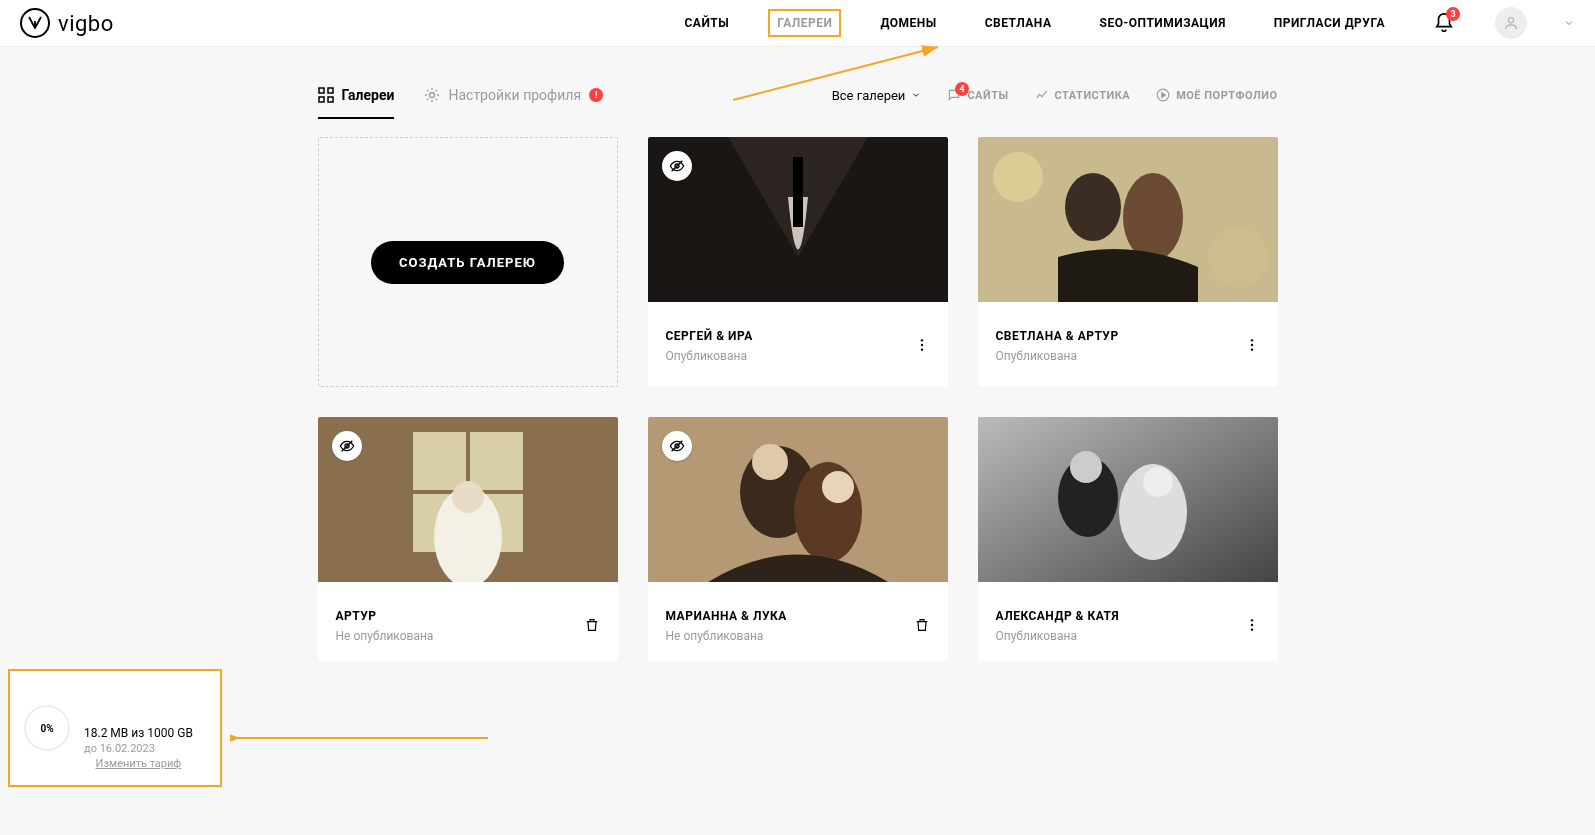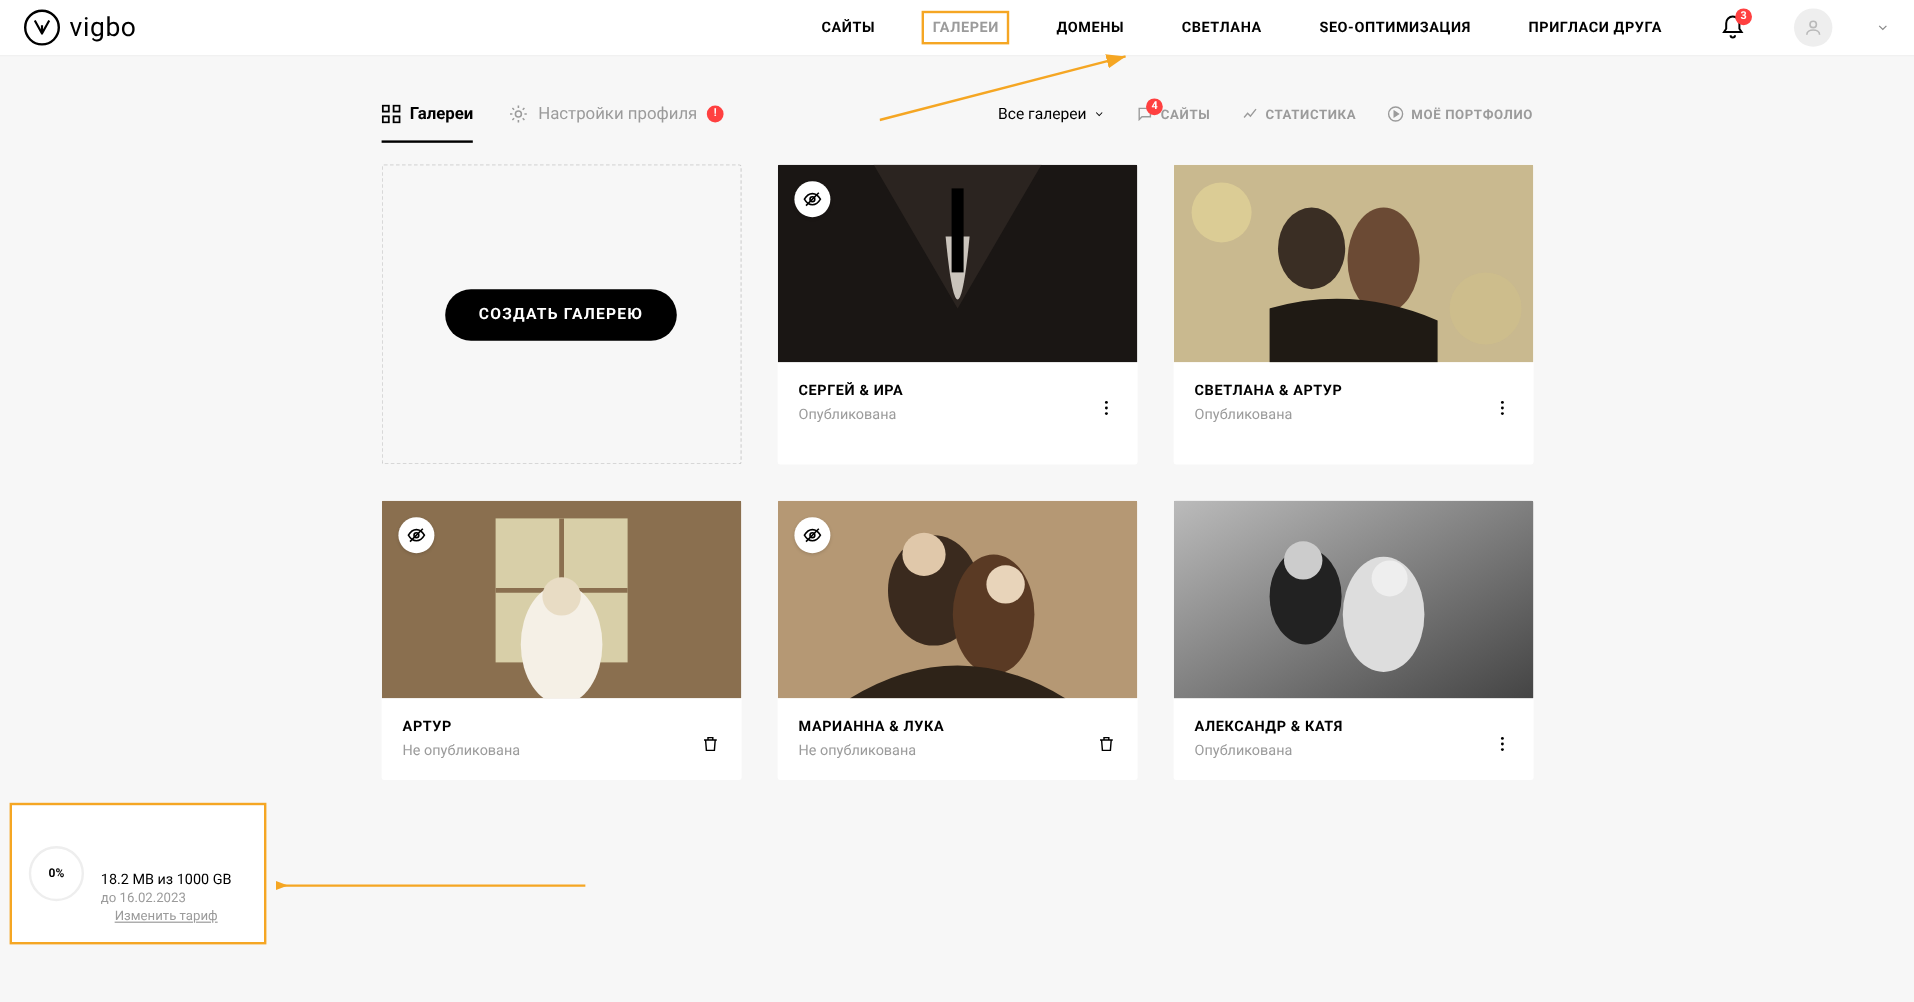--- a/index.html
+++ b/index.html
@@ -38,21 +38,21 @@
 .pill { display: flex; align-items: center; gap: 6px; font-size: 11px; font-weight: 700; letter-spacing: 0.5px; color: #9b9b9b; cursor: pointer; position: relative; }
 .pill-badge { position: absolute; top: -6px; left: 8px; background: #ff4040; color: #fff; font-size: 9px; font-weight: 700; min-width: 14px; height: 14px; border-radius: 7px; display: flex; align-items: center; justify-content: center; }
 
 
 .grid { max-width: 960px; margin: 0 auto; display: grid; grid-template-columns: repeat(3, 1fr); gap: 30px; padding-top: 12px; }
 .card { background: #fff; border-radius: 2px; overflow: hidden; display: flex; flex-direction: column; }
 .card.dashed { border: 1px dashed #ccc; background: transparent; min-height: 250px; display: flex; align-items: center; justify-content: center; }
 .create-btn { background: #000; color: #fff; border: none; padding: 14px 28px; border-radius: 999px; font-size: 13px; font-weight: 700; letter-spacing: 1px; cursor: pointer; }
 .thumb { width: 100%; height: 165px; position: relative; overflow: hidden; }
 .eye-off { position: absolute; top: 14px; left: 14px; width: 30px; height: 30px; border-radius: 50%; background: #fff; display: flex; align-items: center; justify-content: center; box-shadow: 0 1px 3px rgba(0,0,0,0.15); }
-.card-body { padding: 16px 18px 18px; display: flex; align-items: flex-end; justify-content: space-between; gap: 10px; }
+.card-body { padding: 27px 18px 18px; display: flex; align-items: center; justify-content: space-between; gap: 10px; }
 .card-text { display: flex; flex-direction: column; gap: 6px; }
 .card-title { font-size: 12px; font-weight: 700; letter-spacing: 0.5px; color: #000; }
 .card-status { font-size: 12px; color: #9b9b9b; }
 .card-action { color: #000; cursor: pointer; padding-top: 2px; }
 
 
 .storage { position: absolute; left: 10px; bottom: 50px; width: 210px; background: #fff; outline: 2px solid #f5a623; padding: 15px 14px; display: flex; align-items: center; gap: 14px; }
 .donut { width: 46px; height: 46px; border-radius: 50%; border: 2px solid #eee; display: flex; align-items: center; justify-content: center; font-size: 10px; font-weight: 700; color: #000; }
 .storage-text { display: flex; flex-direction: column; gap: 2px; font-size: 12px; color: #000; margin-top: 40px; }
 .storage-text .sub { color: #9b9b9b; font-size: 11px; }

